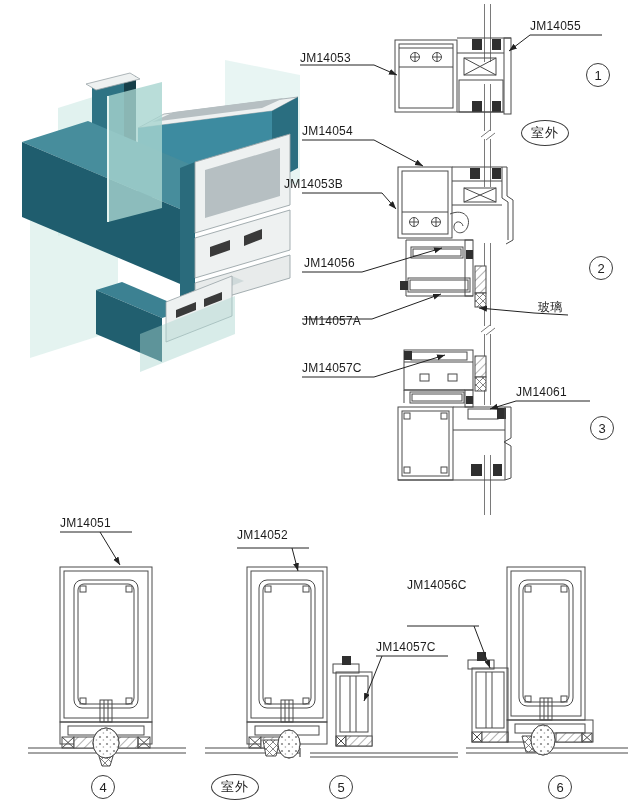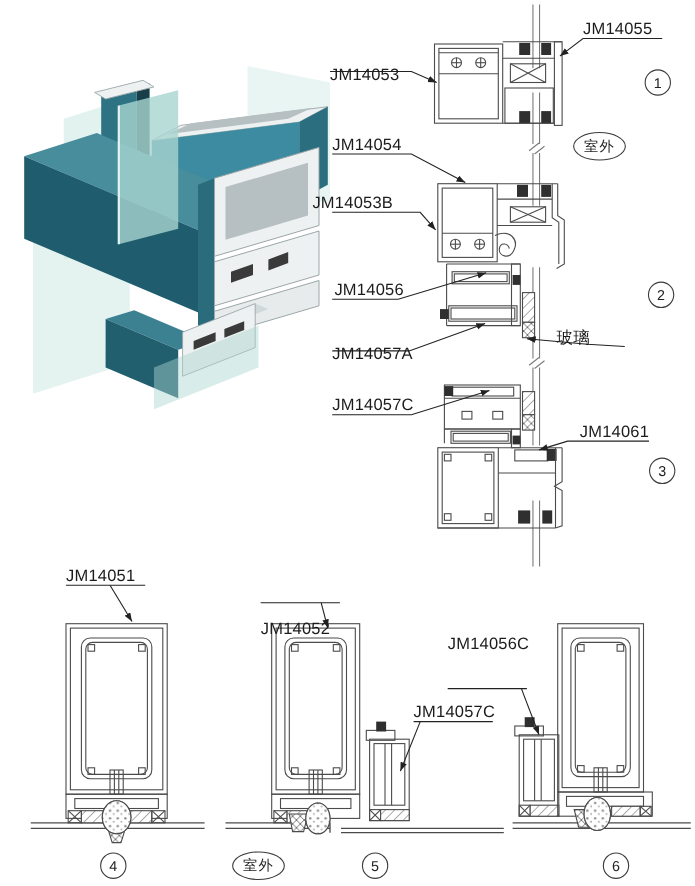--- a/index.html
+++ b/index.html
@@ -3,21 +3,21 @@
 <meta charset="utf-8">
 <style>
   html,body{margin:0;padding:0;background:#fff;}
   .canvas{
     position:relative;width:632px;height:805px;overflow:hidden;
     background:var(--c-page_bg,#ffffff);
     font-family:"Liberation Sans","DejaVu Sans",sans-serif;
   }
   svg{position:absolute;left:0;top:0;}
   .lbl{
-    position:absolute;font-size:15px;line-height:15px;color:#1c1c1c;
+    position:absolute;font-size:12px;line-height:15px;color:#1c1c1c;
     white-space:nowrap;letter-spacing:.2px;
   }
   .marker{
     position:absolute;width:24px;height:24px;border:1.3px solid #3c3c3c;border-radius:50%;
     display:flex;align-items:center;justify-content:center;
     font-size:13px;color:#222;background:#fff;box-sizing:border-box;
   }
   .oval{
     position:absolute;width:48px;height:26px;border:1.3px solid #3c3c3c;border-radius:50%;
     display:flex;align-items:center;justify-content:center;
@@ -328,31 +328,31 @@
     <path d="M100,532 L120,565" marker-end="url(#ah)"></path>
     <path d="M237,548 L309,548"></path>
     <path d="M292,548 L298,571" marker-end="url(#ah)"></path>
     <path d="M407,626 L479,626"></path>
     <path d="M474,626 L490,668" marker-end="url(#ah)"></path>
     <path d="M376,656 L448,656"></path>
     <path d="M382,656 L364,701" marker-end="url(#ah)"></path>
   </g>
 </svg>
 
-<div class="lbl" style="left:300px;top:61px">JM14053</div>
+<div class="lbl" style="left:300px;top:51px">JM14053</div>
 <div class="lbl" style="left:530px;top:19px">JM14055</div>
 <div class="lbl" style="left:302px;top:124px">JM14054</div>
 <div class="lbl" style="left:284px;top:177px">JM14053B</div>
 <div class="lbl" style="left:304px;top:256px">JM14056</div>
 <div class="lbl" style="left:302px;top:314px">JM14057A</div>
 <div class="lbl" style="left:302px;top:361px">JM14057C</div>
-<div class="lbl" style="left:527px;top:385px">JM14061</div>
-<div class="lbl" style="left:506px;top:300px">玻璃</div>
+<div class="lbl" style="left:516px;top:385px">JM14061</div>
+<div class="lbl" style="left:538px;top:300px">玻璃</div>
 <div class="lbl" style="left:60px;top:516px">JM14051</div>
-<div class="lbl" style="left:237px;top:564px">JM14052</div>
+<div class="lbl" style="left:237px;top:528px">JM14052</div>
 <div class="lbl" style="left:407px;top:578px">JM14056C</div>
 <div class="lbl" style="left:376px;top:640px">JM14057C</div>
 
 <div class="oval" style="left:521px;top:120px">室外</div>
 <div class="oval" style="left:211px;top:774px">室外</div>
 
 <div class="marker" style="left:586px;top:63px">1</div>
 <div class="marker" style="left:589px;top:256px">2</div>
 <div class="marker" style="left:590px;top:416px">3</div>
 <div class="marker" style="left:91px;top:775px">4</div>

